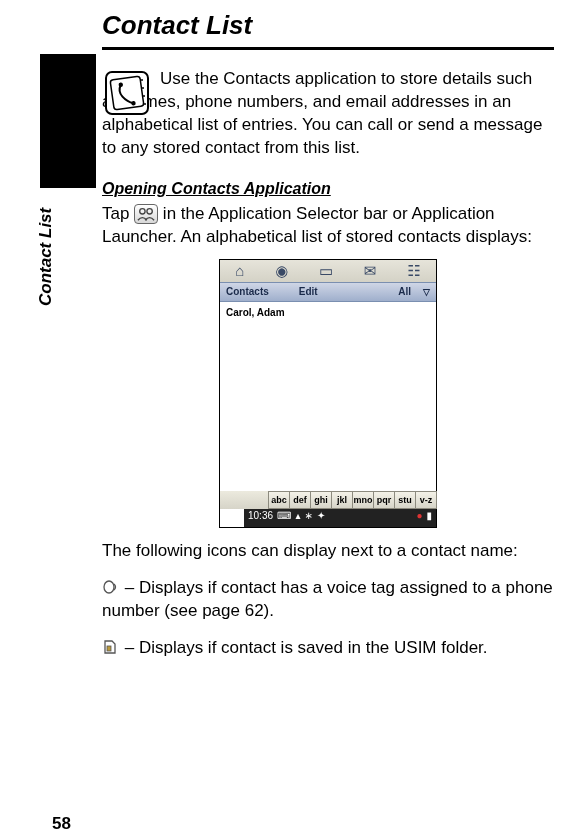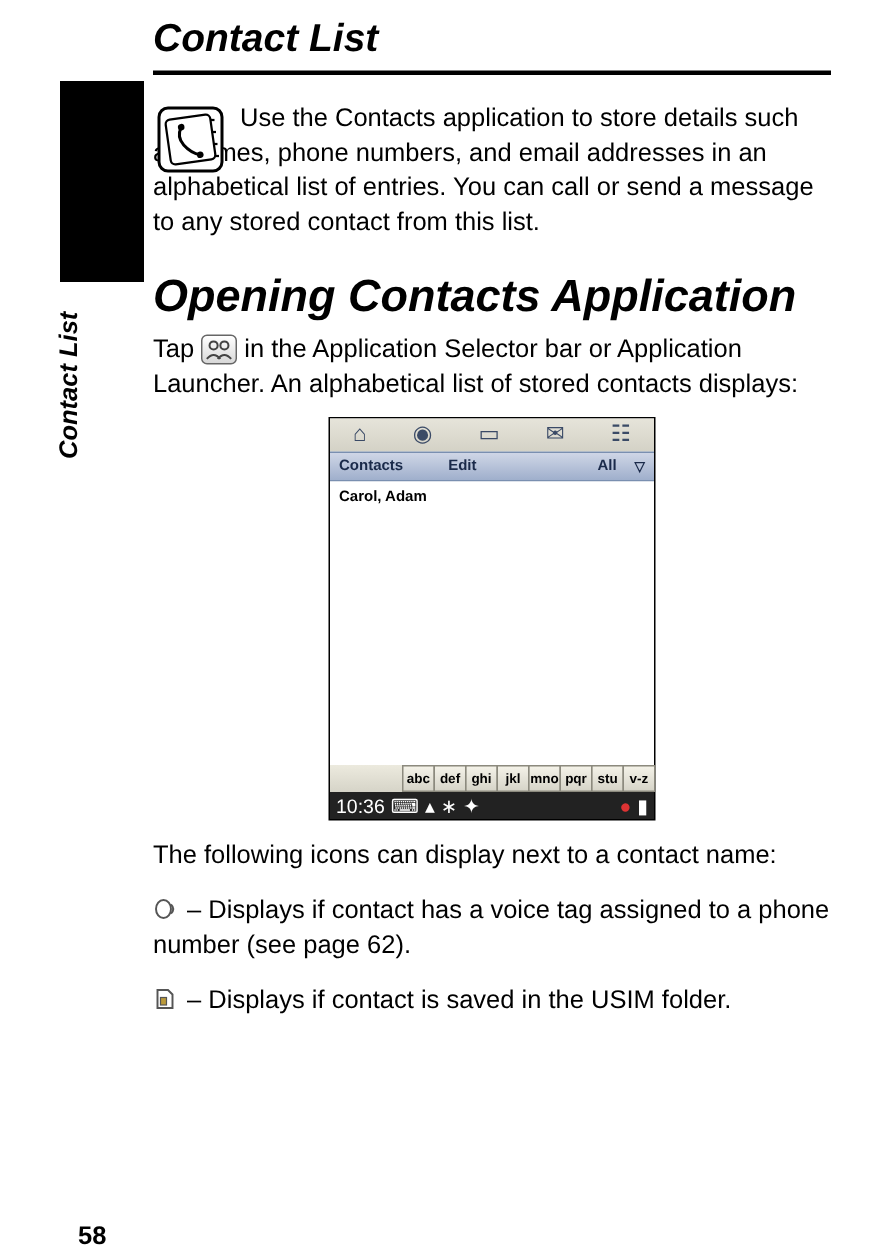--- a/index.html
+++ b/index.html
@@ -64,22 +64,23 @@
     font-size: 17px;
     line-height: 1.35;
   }
   .para1 {
     text-indent: 58px;
     margin-bottom: 18px;
   }
   .section-title {
     font-style: italic;
     font-weight: bold;
-    font-size: 30px;
+    font-size: 16px;
     margin-bottom: 4px;
+    text-decoration: underline;
   }
   .inline-icon {
     display: inline-block;
     vertical-align: middle;
     width: 24px;
     height: 20px;
     border: 1px solid #666;
     border-radius: 4px;
     background: linear-gradient(#fff,#d8d8d8);
     position: relative;
@@ -137,24 +138,25 @@
     align-items: center;
     justify-content: center;
     background: linear-gradient(#f4f2e8,#d6d4c8);
     margin-right: -1px;
   }
   .device-status {
     height: 18px;
     background: #222;
     color: #fff;
     display: flex;
-    align-items: flex-end;
-    font-size: 13px;
+    align-items: flex-start;
+    font-size: 10px;
     padding: 0 4px;
     gap: 4px;
+    margin-left: 24px;
   }
   .device-status .sp { flex: 1; }
   .device-status .dot { color: #d33; }
   .para3 { margin-top: 6px; margin-bottom: 14px; }
   .iconline { margin-bottom: 14px; }
   .small-icon {
     display: inline-block;
     width: 16px; height: 16px;
     vertical-align: -2px;
     margin-right: 2px;

